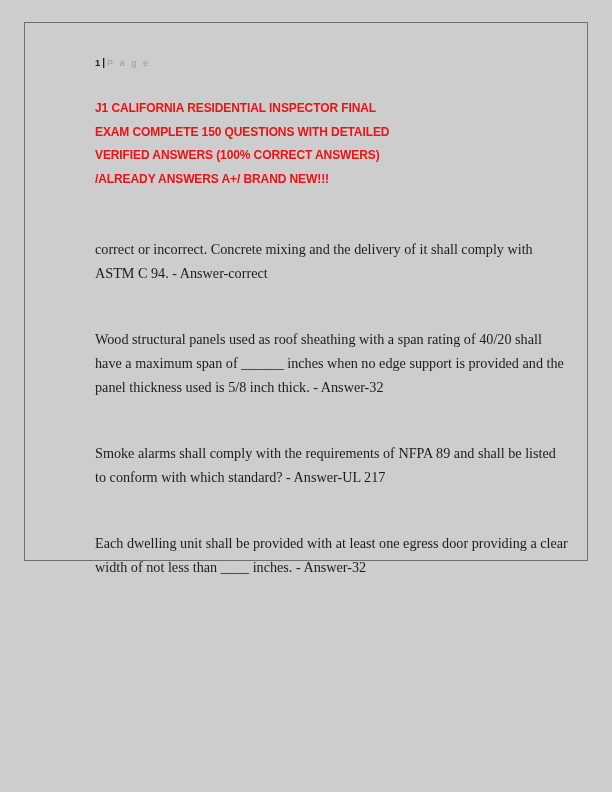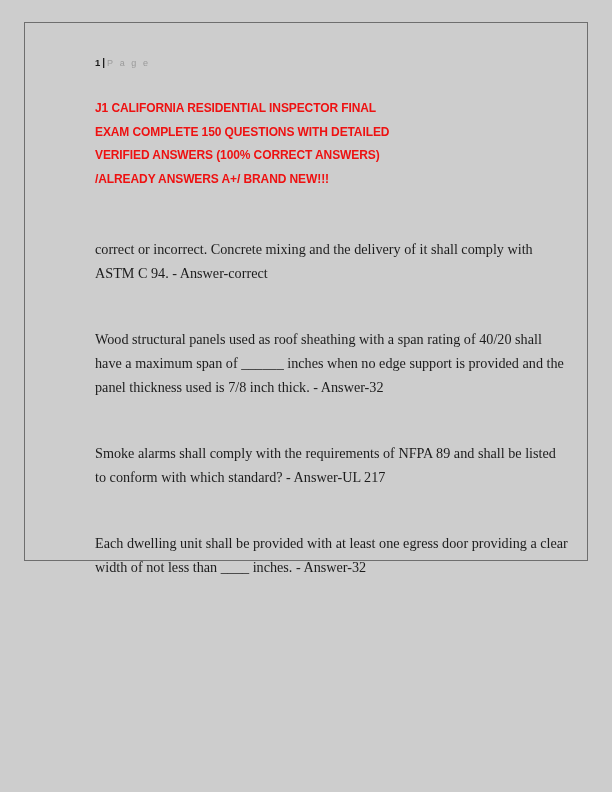--- a/index.html
+++ b/index.html
@@ -115,20 +115,20 @@
 
       <h1 class="doc-title">
         <span class="tline">J1 CALIFORNIA RESIDENTIAL INSPECTOR FINAL</span>
         <span class="tline">EXAM COMPLETE 150 QUESTIONS WITH DETAILED</span>
         <span class="tline">VERIFIED ANSWERS (100% CORRECT ANSWERS)</span>
         <span class="tline">/ALREADY ANSWERS A+/ BRAND NEW!!!</span>
       </h1>
 
       <div class="qa-list">
         <p class="qa">correct or incorrect. Concrete mixing and the delivery of it shall comply with ASTM C 94. - Answer-correct</p>
-        <p class="qa">Wood structural panels used as roof sheathing with a span rating of 40/20 shall have a maximum span of ______ inches when no edge support is provided and the panel thickness used is 7/8 inch thick. - Answer-32</p>
+        <p class="qa">Wood structural panels used as roof sheathing with a span rating of 40/20 shall have a maximum span of ______ inches when no edge support is provided and the panel thickness used is 5/8 inch thick. - Answer-32</p>
         <p class="qa">Smoke alarms shall comply with the requirements of NFPA 89 and shall be listed to conform with which standard? - Answer-UL 217</p>
         <p class="qa">Each dwelling unit shall be provided with at least one egress door providing a clear width of not less than ____ inches. - Answer-32</p>
       </div>
 
     </div>
   </div>
 </div>
 
 </body></html>

